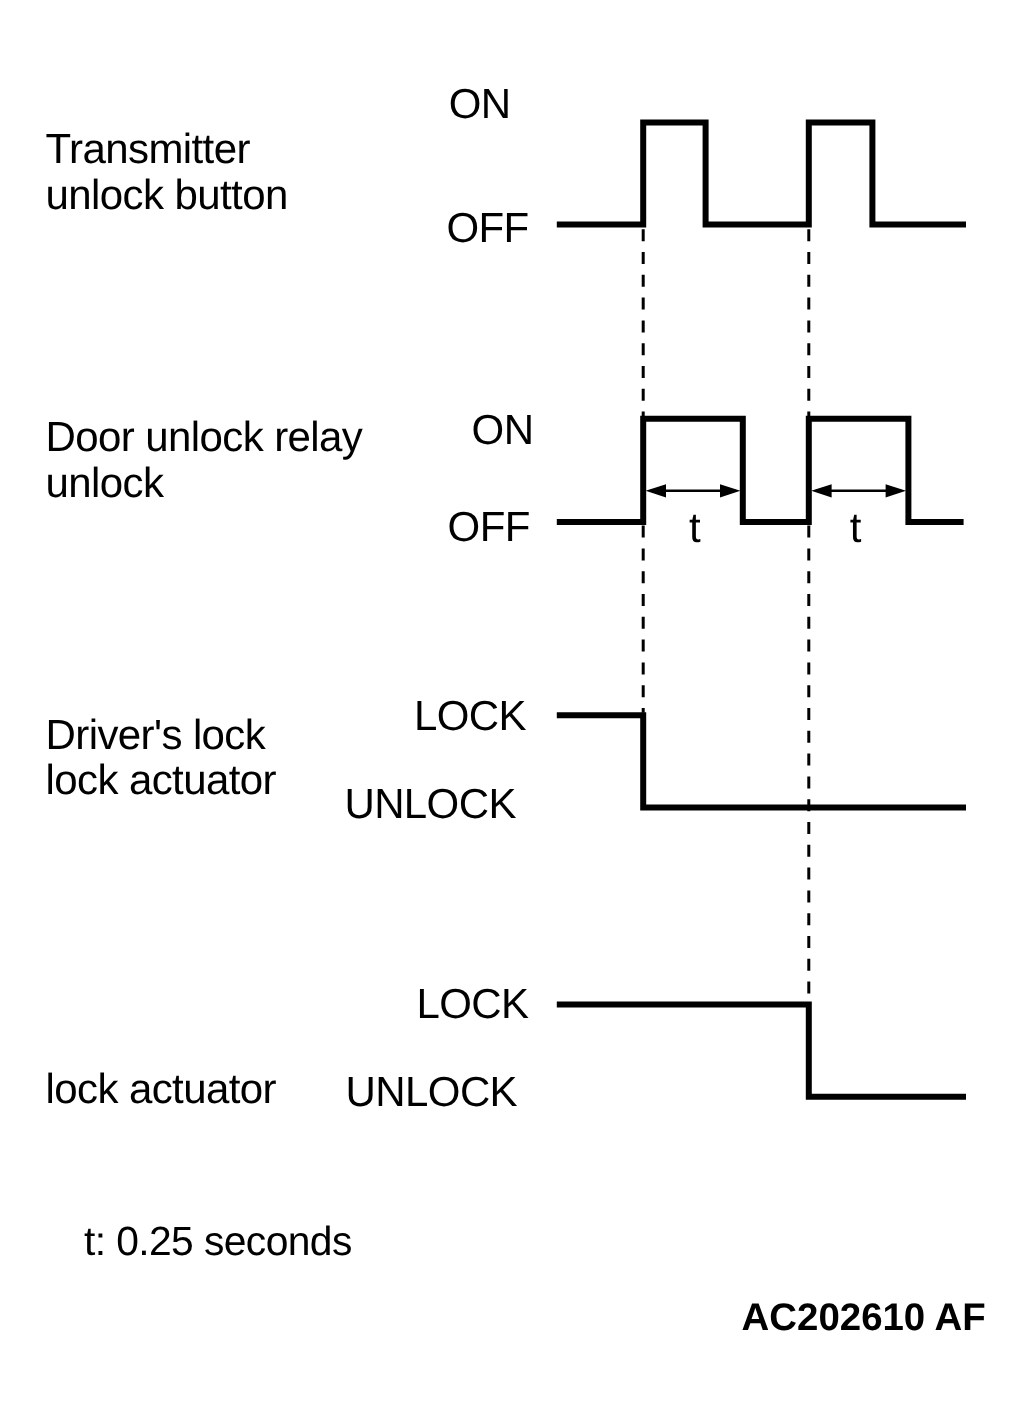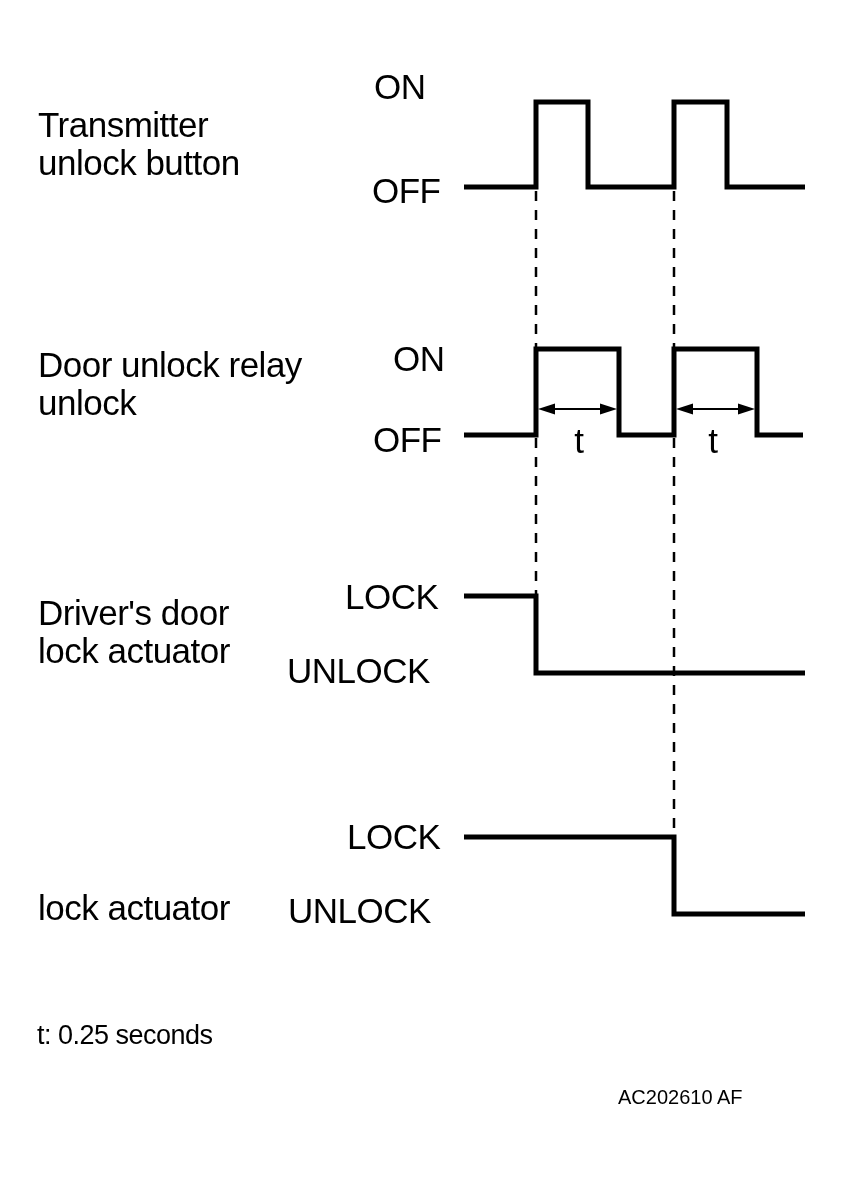--- a/index.html
+++ b/index.html
@@ -32,29 +32,30 @@
     letter-spacing: -0.5px;
   }
   .t-label {
     position: absolute;
     font-size: 35px;
     line-height: 35px;
     transform: translateX(-50%);
   }
   .footnote {
     position: absolute;
-    font-size: 27px;
+    font-size: 34px;
     line-height: 38px;
     letter-spacing: -0.5px;
+    margin-left: 33px;
   }
   .fig-code {
     position: absolute;
-    font-size: 20px;
+    font-size: 32px;
     line-height: 30px;
-    font-weight: normal;
+    font-weight: bold;
   }
 </style>
 </head>
 <body>
 
 <div class="diagram">
 
   <svg class="wave-svg" width="843" height="1184" viewBox="0 0 843 1184">
       <line x1="536" y1="191" x2="536" y2="594" stroke="#000000" stroke-width="2.5" stroke-dasharray="10 9"></line>
       <line x1="674" y1="191" x2="674" y2="835" stroke="#000000" stroke-width="2.5" stroke-dasharray="10 9"></line>
@@ -76,21 +77,21 @@
   <div class="label" style="left:372px; top:172px">OFF</div>
 
   <div class="label" style="left:38px; top:346px">Door unlock relay</div>
   <div class="label" style="left:38px; top:384px">unlock</div>
   <div class="label" style="left:393px; top:340px">ON</div>
   <div class="label" style="left:373px; top:421px">OFF</div>
 
   <div class="t-label" style="left:579px; top:423px">t</div>
   <div class="t-label" style="left:713px; top:423px">t</div>
 
-  <div class="label" style="left:38px; top:594px">Driver's door</div>
+  <div class="label" style="left:38px; top:594px">Driver's lock</div>
   <div class="label" style="left:38px; top:632px">lock actuator</div>
   <div class="label" style="left:345px; top:578px">LOCK</div>
   <div class="label" style="left:287px; top:652px">UNLOCK</div>
 
   <div class="label" style="left:38px; top:889px">lock actuator</div>
   <div class="label" style="left:347px; top:818px">LOCK</div>
   <div class="label" style="left:288px; top:892px">UNLOCK</div>
 
   <div class="footnote" style="left:37px; top:1016px">t: 0.25 seconds</div>
   <div class="fig-code" style="left:618px; top:1082px">AC202610 AF</div>

